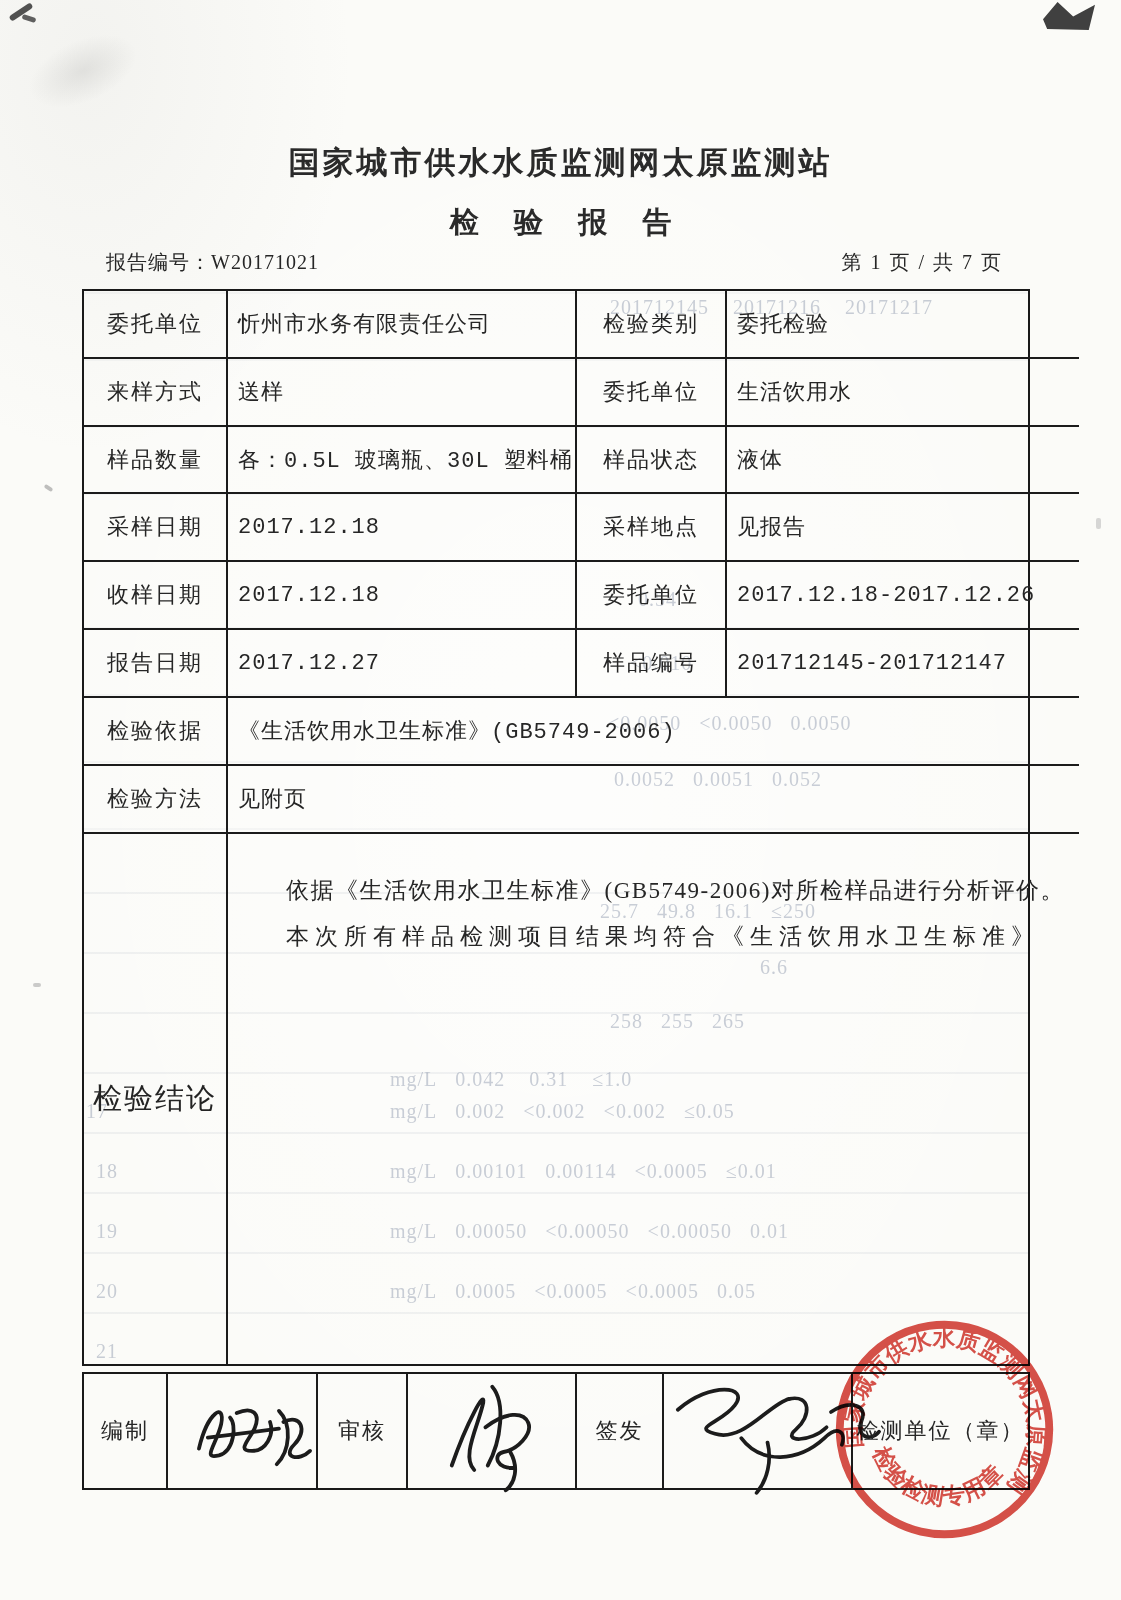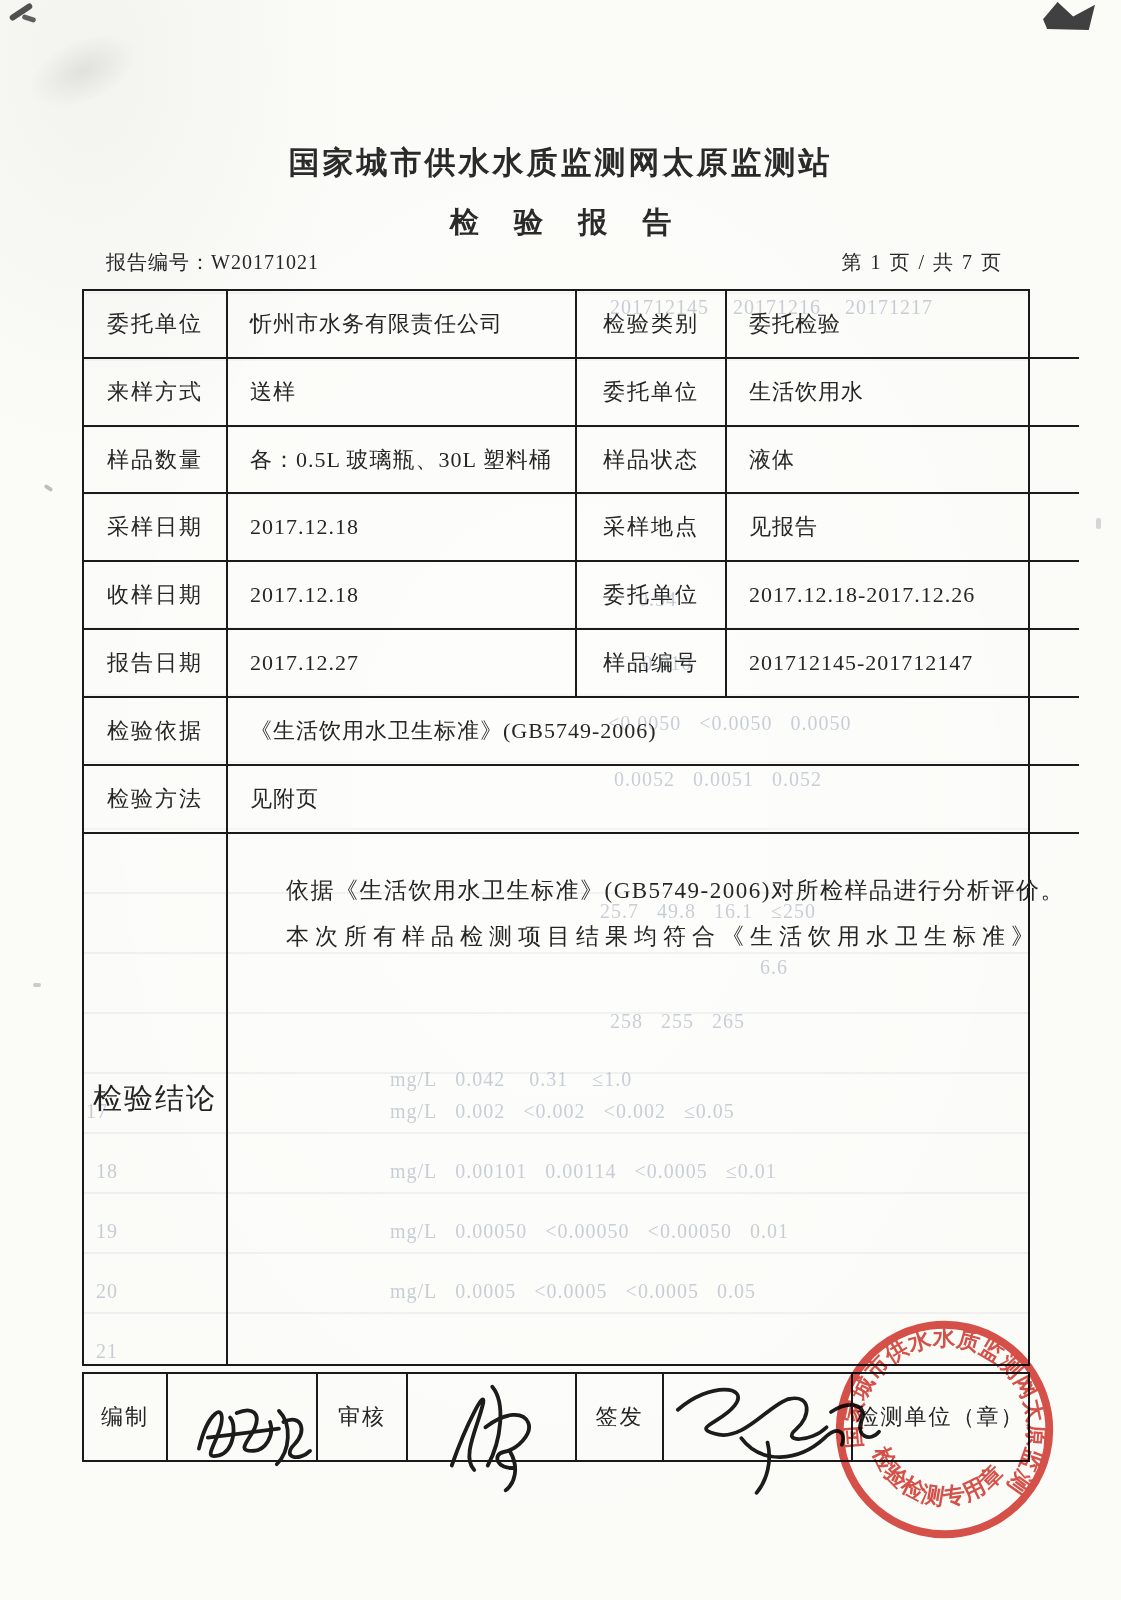--- a/index.html
+++ b/index.html
@@ -30,34 +30,34 @@
   .info-table{
     position:absolute;left:82px;top:289px;width:948px;height:1077px;
     border:2.5px solid #191919;box-sizing:border-box;
     display:grid;
     grid-template-columns:144px 349px 150px auto;
     grid-template-rows:68px 68px 67px 68px 68px 68px 68px 68px auto;
   }
   .cell{border-right:2px solid #1b1b1b;border-bottom:2px solid #1b1b1b;
     display:flex;align-items:center;font-size:22px;box-sizing:border-box;color:#262626;}
   .cell.lab{justify-content:center;letter-spacing:2px;}
-  .cell.val{padding-left:22px;letter-spacing:1px;}
+  .cell.val{padding-left:10px;letter-spacing:1px;font-family:Liberation Mono, monospace;}
   .cell.last{border-right:none;}
   .cell.span{grid-column:2/5;border-right:none;}
   
   .concl-label{grid-column:1;border-right:2px solid #1b1b1b;border-bottom:none;
     display:flex;align-items:center;justify-content:center;font-size:29px;letter-spacing:2px;}
   .concl-cell{grid-column:2/5;border:none;display:block;padding:34px 14px 0 12px;box-sizing:border-box;}
   .c-line{font-size:23px;line-height:46px;color:#262626;white-space:nowrap;}
   .c-line.l1{margin-left:46px;letter-spacing:1.5px;}
   .c-line.l2{margin-left:46px;letter-spacing:6px;}
   .c-line.l3{margin-left:12px;letter-spacing:1px;}
   
   .sig-table{
-    position:absolute;left:82px;top:1372px;width:948px;height:90px;
+    position:absolute;left:82px;top:1372px;width:948px;height:118px;
     border:2.5px solid #191919;box-sizing:border-box;
     display:grid;grid-template-columns:84px 150px 90px 169px 87px 189px auto;
   }
   .sig-cell{border-right:2px solid #1b1b1b;display:flex;align-items:center;justify-content:center;
     font-size:22px;letter-spacing:2px;box-sizing:border-box;position:relative;overflow:visible;color:#262626;}
   .sig-cell.last{border-right:none;}
   .sig-cell svg{position:absolute;pointer-events:none;}
   .sig1{left:4px;top:8px;}
   .sig2{left:2px;top:-12px;}
   .sig3{left:-6px;top:-8px;}

